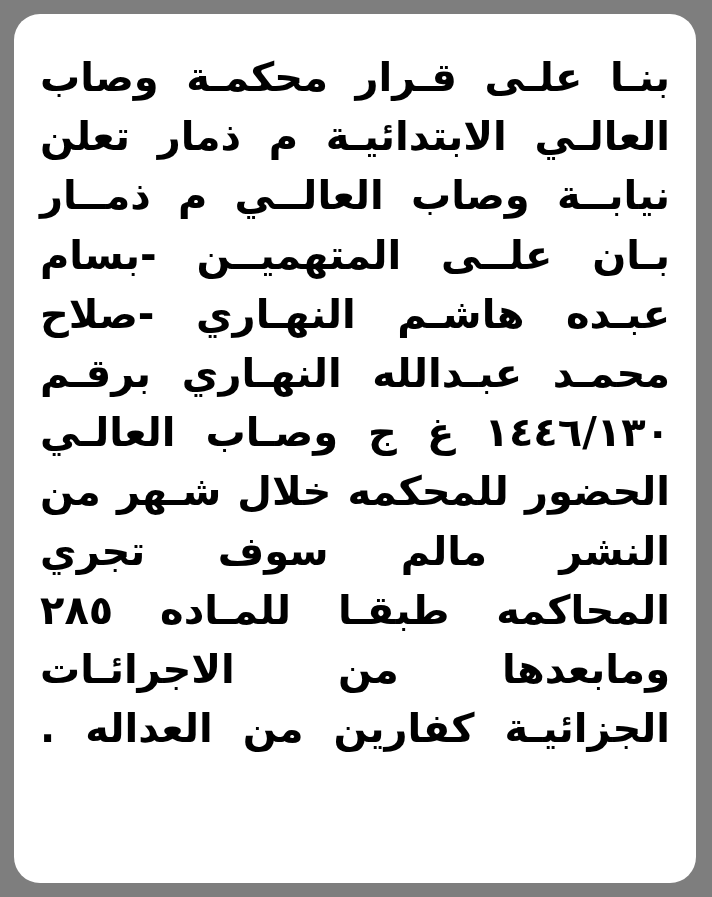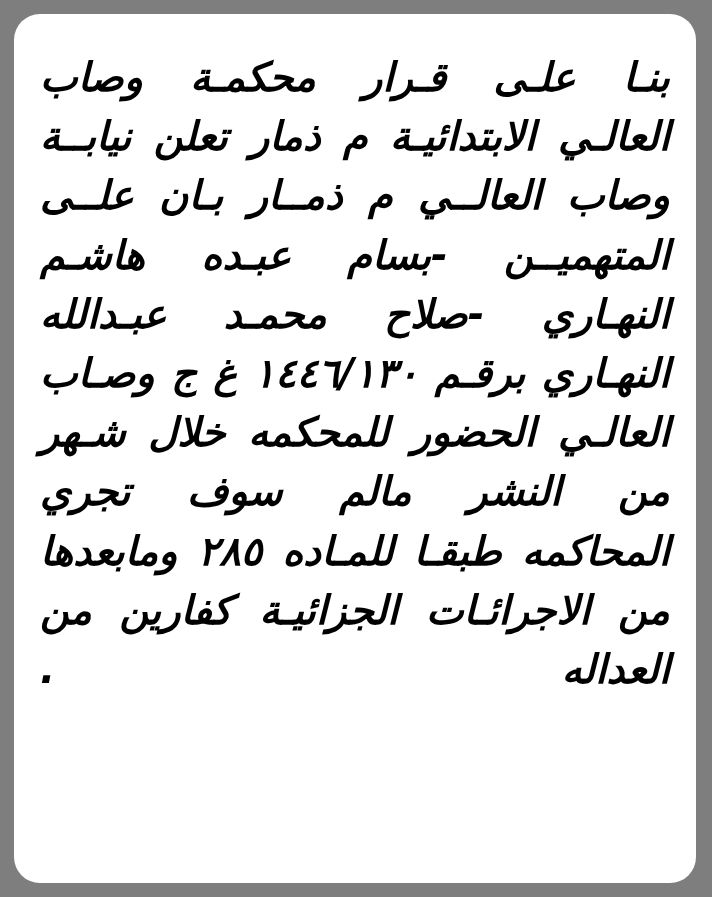--- a/index.html
+++ b/index.html
@@ -27,21 +27,20 @@
     width: 100%;
     height: 100%;
     background: #ffffff;
     border-radius: 26px;
     box-sizing: border-box;
     padding: 34px 26px 26px 26px;
     display: flex;
     flex-direction: column;
     justify-content: flex-start;
     overflow: hidden;
-    font-style: italic;
   }
   .notice-body {
     direction: rtl;
     text-align: justify;
     text-align-last: justify;
     color: #000000;
     font-family: "DejaVu Sans", sans-serif;
     font-weight: 700;
     font-size: 40px;
     line-height: 1.48;

